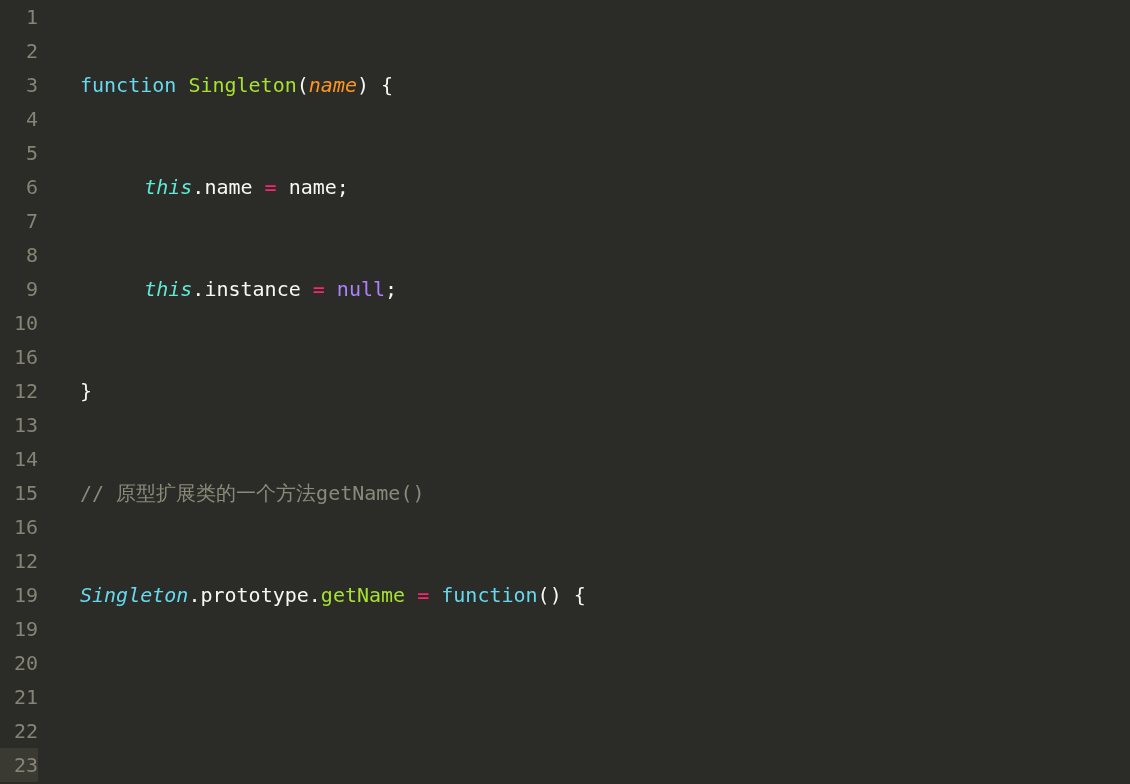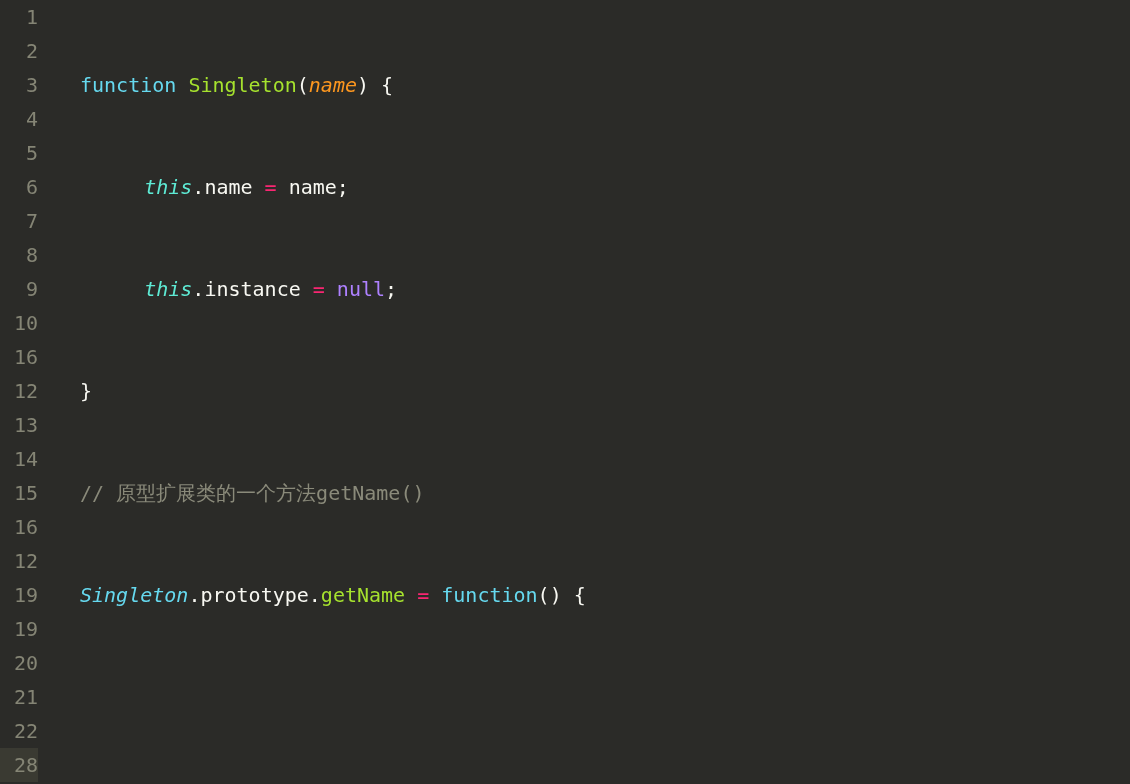--- a/index.html
+++ b/index.html
@@ -77,21 +77,21 @@
     <div class="gutter-line">13</div>
     <div class="gutter-line">14</div>
     <div class="gutter-line">15</div>
     <div class="gutter-line">16</div>
     <div class="gutter-line">12</div>
     <div class="gutter-line">19</div>
     <div class="gutter-line">19</div>
     <div class="gutter-line">20</div>
     <div class="gutter-line">21</div>
     <div class="gutter-line">22</div>
-    <div class="gutter-line active">28</div>
+    <div class="gutter-line active">23</div>
   </div>
   <div class="code">
     <div class="code-line"><span class="tok-keyword-italic">function</span><span class="tok-punct"> </span><span class="tok-class">Singleton</span><span class="tok-punct">(</span><span class="tok-param">name</span><span class="tok-punct">)</span><span class="tok-punct"> {</span></div>
     <div class="code-line">    <span class="tok-this">this</span><span class="tok-punct">.</span><span class="tok-plain">name</span><span class="tok-keyword"> = </span><span class="tok-plain">name</span><span class="tok-punct">;</span></div>
     <div class="code-line">    <span class="tok-this">this</span><span class="tok-punct">.</span><span class="tok-plain">instance</span><span class="tok-keyword"> = </span><span class="tok-null">null</span><span class="tok-punct">;</span></div>
     <div class="code-line"><span class="tok-punct">}</span></div>
     <div class="code-line"><span class="tok-comment">// 原型扩展类的一个方法getName()</span></div>
     <div class="code-line"><span class="tok-obj">Singleton</span><span class="tok-punct">.</span><span class="tok-plain">prototype</span><span class="tok-punct">.</span><span class="tok-method">getName</span><span class="tok-keyword"> = </span><span class="tok-keyword-italic">function</span><span class="tok-punct">()</span><span class="tok-punct"> {</span></div>
     <div class="code-line">    </div>
     

